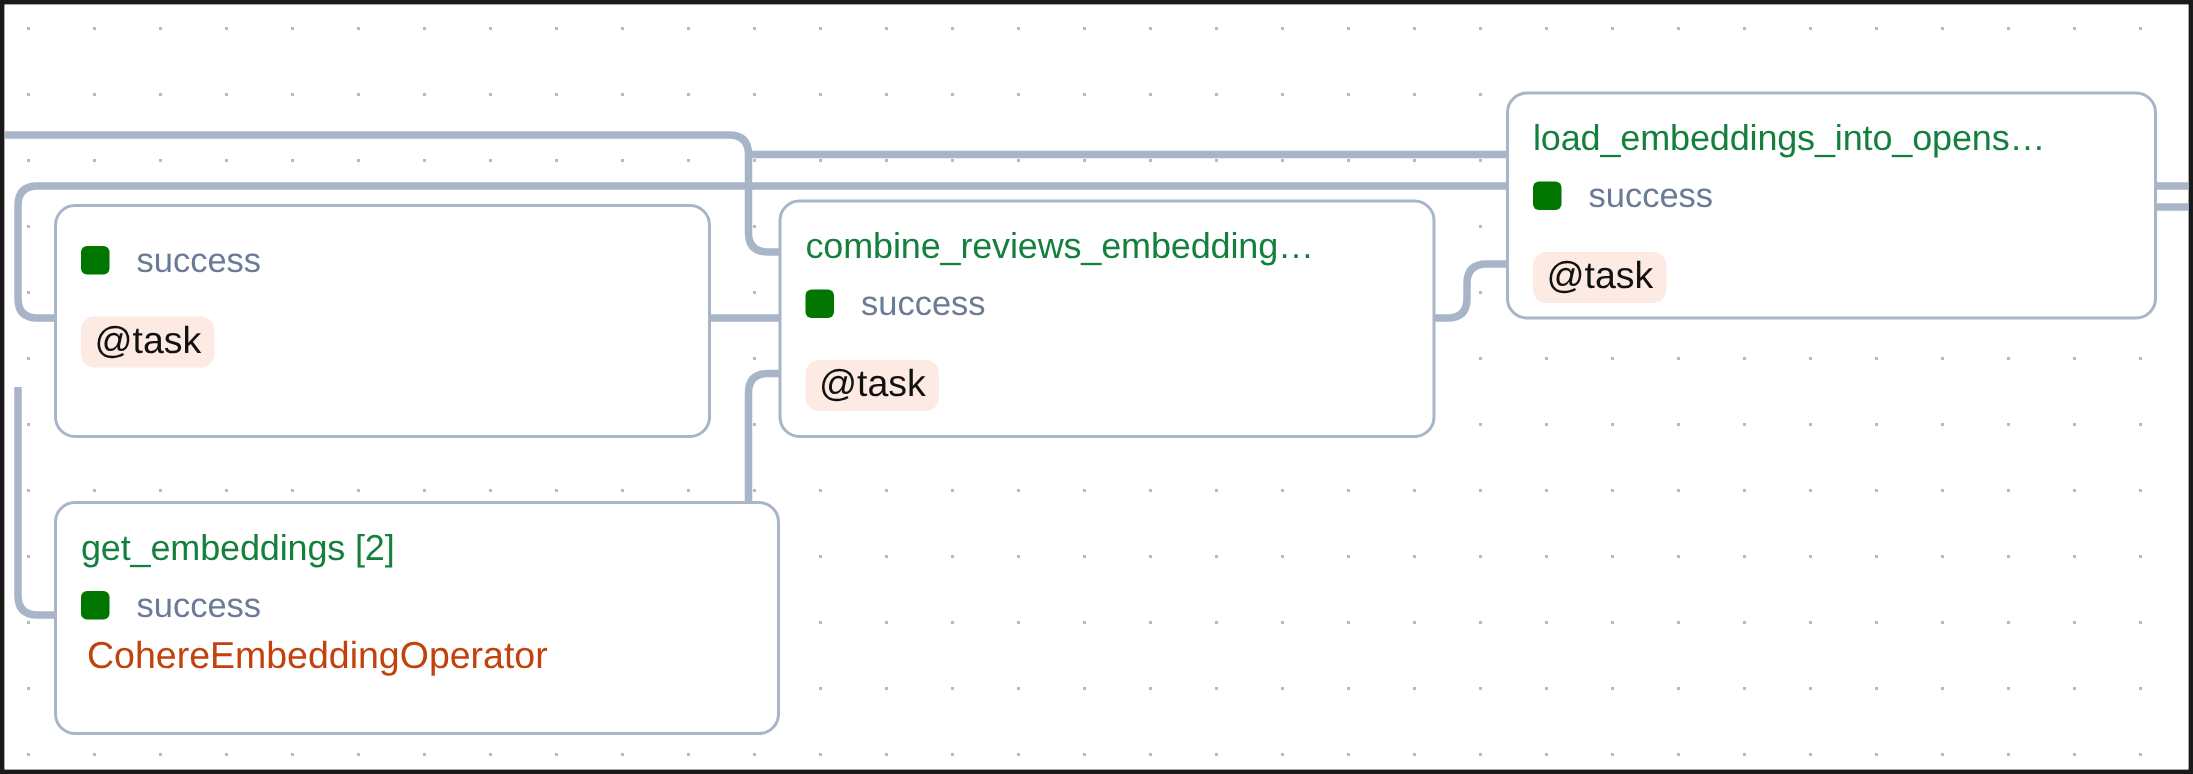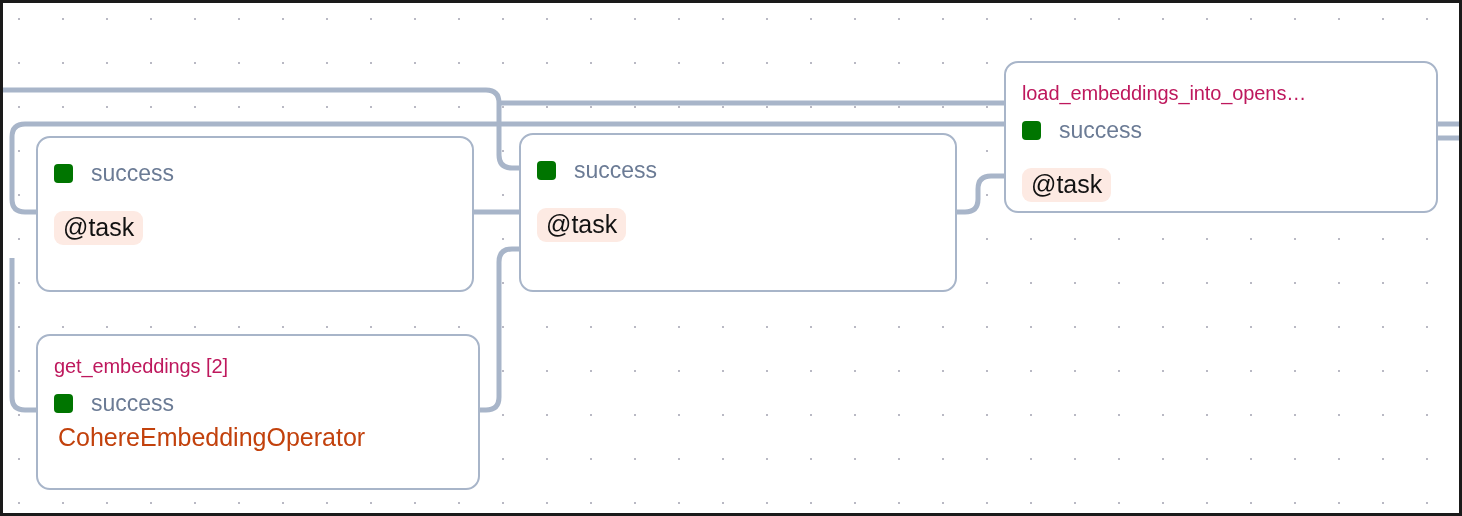--- a/index.html
+++ b/index.html
@@ -37,23 +37,23 @@
   .graph-node {
     position: absolute;
     box-sizing: border-box;
     background: #ffffff;
     border: 2px solid #a8b5c9;
     border-radius: 14px;
     padding: 14px 16px 10px 16px;
     overflow: hidden;
   }
   .node-title {
-    font-size: 20px;
+    font-size: 24px;
     line-height: 32px;
-    color: #be185d;
+    color: #15803d;
     white-space: nowrap;
     overflow: hidden;
     letter-spacing: -0.1px;
   }
   .node-status-row {
     display: flex;
     align-items: center;
     margin-top: 8px;
     height: 26px;
   }
@@ -129,32 +129,33 @@
   <div class="graph-node" style="left:33px; top:133px; width:438px; height:156px;">
     <div class="node-status-row">
       <span class="status-swatch" style="background: rgb(0, 117, 0);"></span>
       <span class="status-text">success</span>
     </div>
     <div class="node-type-row">
       <span class="type-badge">@task</span>
     </div>
   </div>
 
-  <div class="graph-node" style="left:33px; top:331px; width:444px; height:156px;">
+  <div class="graph-node" style="left:33px; top:331px; width:484px; height:156px;">
     <div class="node-title">get_embeddings [2]</div>
     <div class="node-status-row">
       <span class="status-swatch" style="background: rgb(0, 117, 0);"></span>
       <span class="status-text">success</span>
     </div>
     <div class="node-type-row">
       <span class="type-plain">CohereEmbeddingOperator</span>
     </div>
   </div>
 
   <div class="graph-node" style="left:516px; top:130px; width:438px; height:159px;">
+    <div class="node-title">combine_reviews_embedding…</div>
     <div class="node-status-row">
       <span class="status-swatch" style="background: rgb(0, 117, 0);"></span>
       <span class="status-text">success</span>
     </div>
     <div class="node-type-row">
       <span class="type-badge">@task</span>
     </div>
   </div>
 
   <div class="graph-node" style="left:1001px; top:58px; width:434px; height:152px;">

